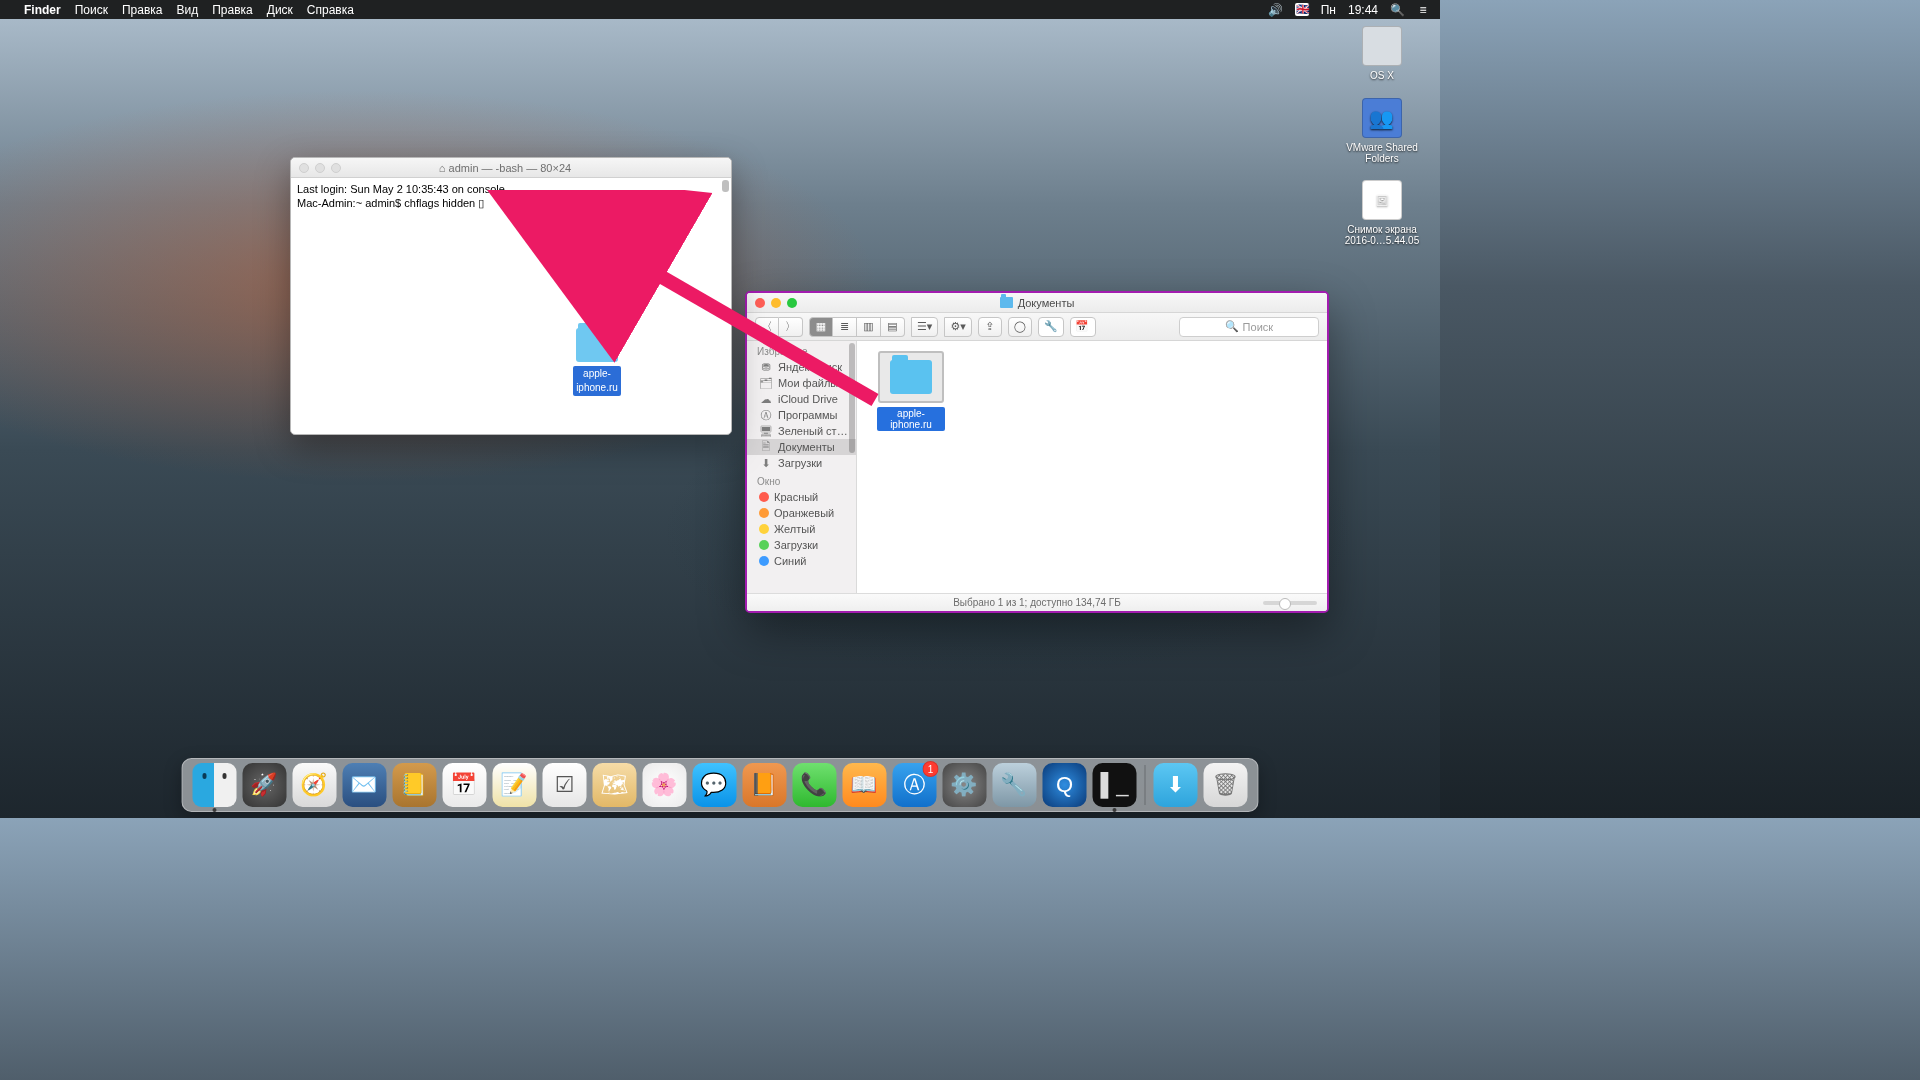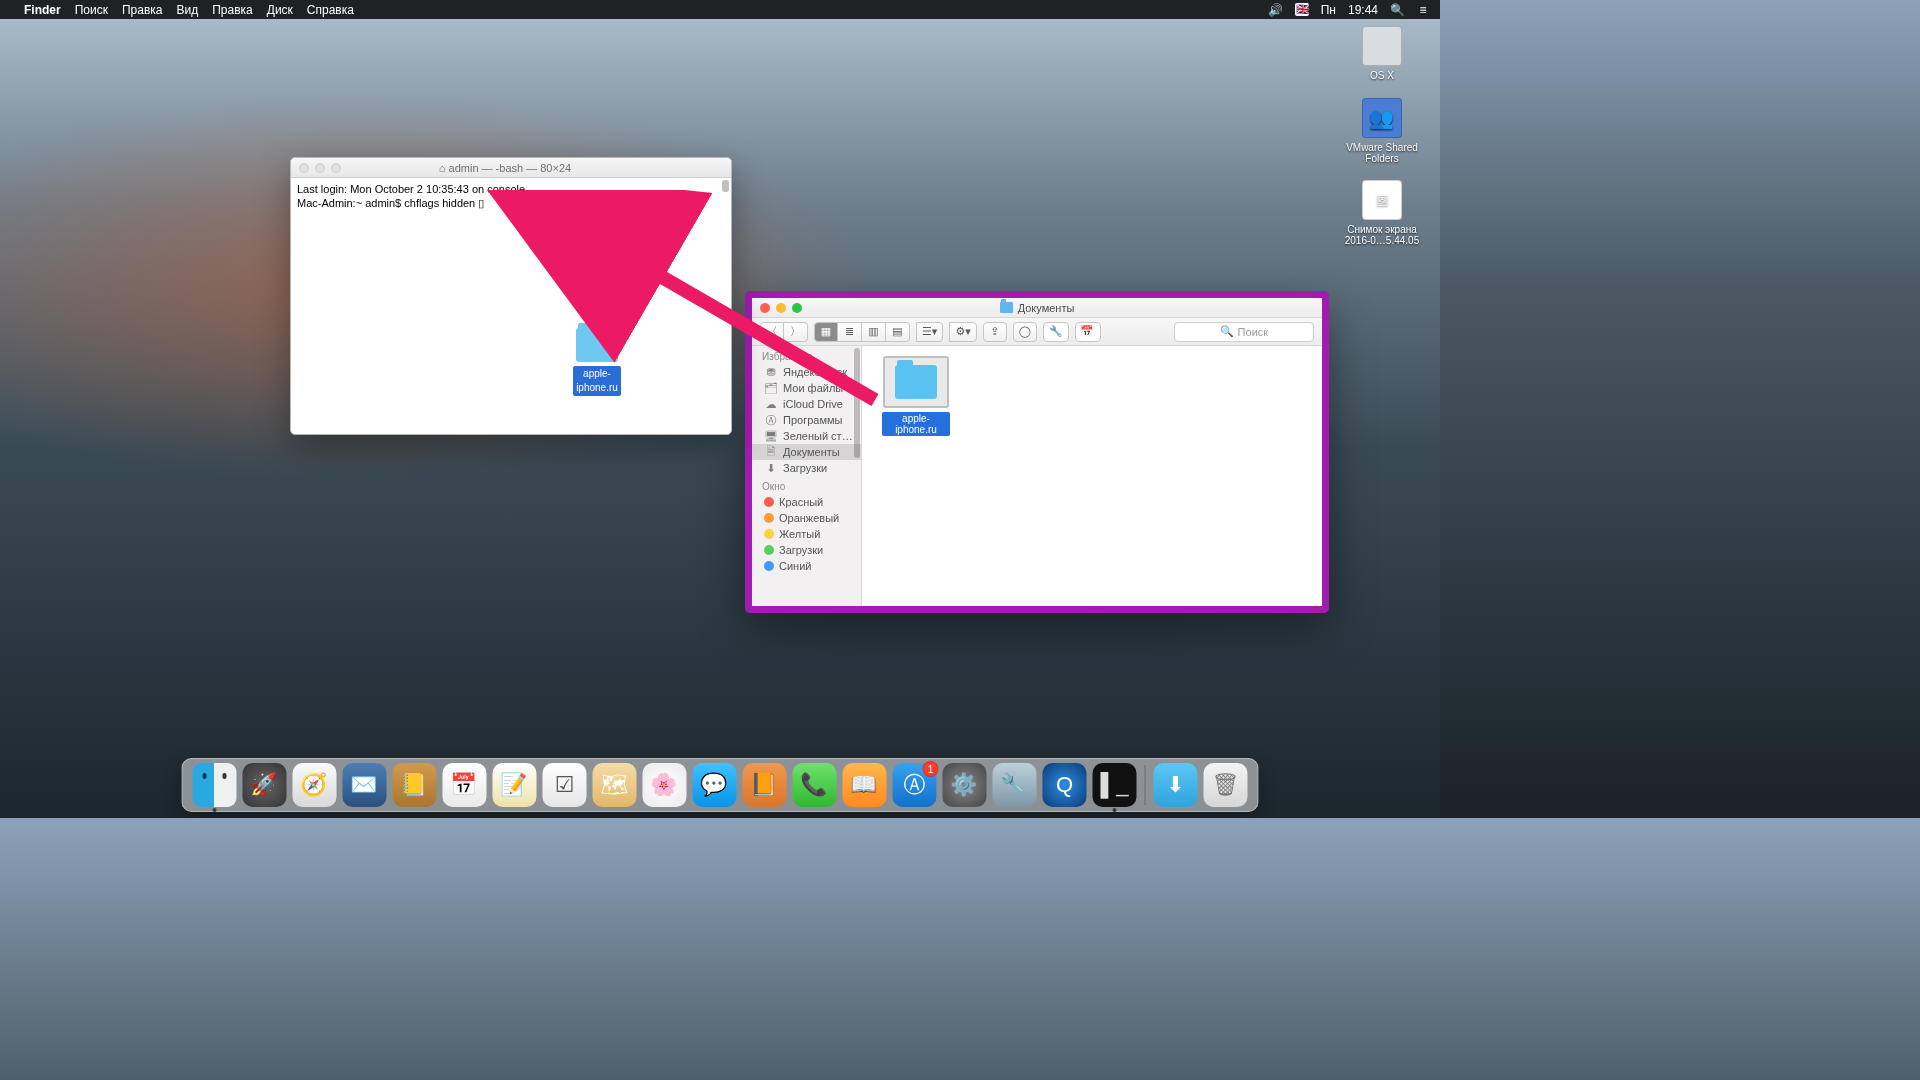--- a/index.html
+++ b/index.html
@@ -35,21 +35,21 @@
 .terminal .tb .dot{ width:10px; height:10px; border-radius:50%; background:#e0e0e0; border:1px solid #cfcfcf;}
 .terminal .tb .title{ position:absolute; left:0; right:12px; text-align:center; }
 .terminal .body{ font-family:Menlo,Monaco,monospace; font-size:11px; padding:4px 6px; color:#000; line-height:14px; position:relative; height:calc(100% - 20px);}
 .terminal .body .scroll{ position:absolute; right:2px; top:2px; width:7px; height:12px; background:rgba(0,0,0,.25); border-radius:3px;}
 .terminal .folder{ position:absolute; left:282px; top:150px; width:48px; text-align:center; font-size:10px;}
 .terminal .folder .f{ width:42px; height:34px; background:#6fc8f1; border-radius:3px; margin:0 auto 4px; position:relative;}
 .terminal .folder .f:before{content:"";position:absolute;top:-5px;left:2px;width:16px;height:6px;background:#6fc8f1;border-radius:2px 2px 0 0;}
 .terminal .folder .lbl{ background:#2b6dd7; color:#fff; padding:1px 3px; border-radius:2px; display:inline-block;}
 
 
-.finder { position:absolute; left:745px; top:291px; width:584px; height:322px; background:#fff; border:7px solid #a21caf; border-radius:5px; box-shadow:0 18px 46px rgba(0,0,0,.4); z-index:20; display:flex; flex-direction:column; overflow:hidden;}
+.finder { position:absolute; left:745px; top:291px; width:584px; height:322px; background:#fff; border:2px solid #a21caf; border-radius:5px; box-shadow:0 18px 46px rgba(0,0,0,.4); z-index:20; display:flex; flex-direction:column; overflow:hidden;}
 .finder .tb { height:20px; background:linear-gradient(#f7f7f7,#ececec); border-bottom:1px solid #d6d6d6; display:flex; align-items:center; position:relative; font-size:11px;}
 .finder .tb .dots{display:flex; gap:6px; margin-left:8px;}
 .finder .tb .r{width:10px;height:10px;border-radius:50%;background:#ff5f57;}
 .finder .tb .y{width:10px;height:10px;border-radius:50%;background:#febc2e;}
 .finder .tb .g{width:10px;height:10px;border-radius:50%;background:#28c840;}
 .finder .tb .title{position:absolute; left:0; right:0; text-align:center; color:#4b4b4b; display:flex; align-items:center; justify-content:center; gap:5px;}
 .finder .tb .fico{width:13px;height:11px;background:#5db9ed;border-radius:1px; position:relative;}
 .finder .tb .fico:before{content:"";position:absolute;top:-3px;left:1px;width:5px;height:3px;background:#5db9ed;border-radius:1px 1px 0 0;}
 .finder .toolbar{ height:28px; border-bottom:1px solid #d6d6d6; background:linear-gradient(#f7f7f7,#ececec); display:flex; align-items:center; padding:0 8px; gap:6px; font-size:11px; color:#5f5f5f;}
 .finder .toolbar .nav{display:flex;}
@@ -139,21 +139,21 @@
   <div class="tb">
     <div class="dots">
       <div class="dot"></div>
       <div class="dot"></div>
       <div class="dot"></div>
     </div>
     <div class="title"><span>⌂</span> <span>admin — -bash — 80×24</span></div>
   </div>
   <div class="body">
     <div class="scroll"></div>
-    <div>Last login: Mon October  2 10:35:43 on console</div>
+    <div>Last login: Sun May  2 10:35:43 on console</div>
     <div>Mac-Admin:~ admin$ chflags hidden ▯</div>
     <div class="folder">
       <div class="f"></div>
       <span class="lbl">apple-iphone.ru</span>
     </div>
   </div>
 </div>
 
 <div class="finder">
   <div class="tb">
@@ -248,20 +248,24 @@
         </div>
     </div>
     <div class="content">
       <div class="file">
         <div class="wrap">
             <div class="fold"></div>
           </div>
         <span class="lbl">apple-iphone.ru</span>
       </div>
     </div>
+  </div>
+  <div class="status">
+    <span>Выбрано 1 из 1; доступно 134,74 ГБ</span>
+    <div class="slider"></div>
   </div>
 </div>
 
 <svg class="arrow-svg" width="420" height="260">
   <defs>
       <marker id="ah" markerWidth="20" markerHeight="20" refX="4" refY="7" orient="auto">
     <path d="M0,0 L0,14 L16,7 z" fill="#ec1a64"></path>
       </marker>
     </defs>
   <line x1="395" y1="210" x2="135" y2="60" stroke="#ec1a64" stroke-width="14" marker-end="url(#ah)"></line>

